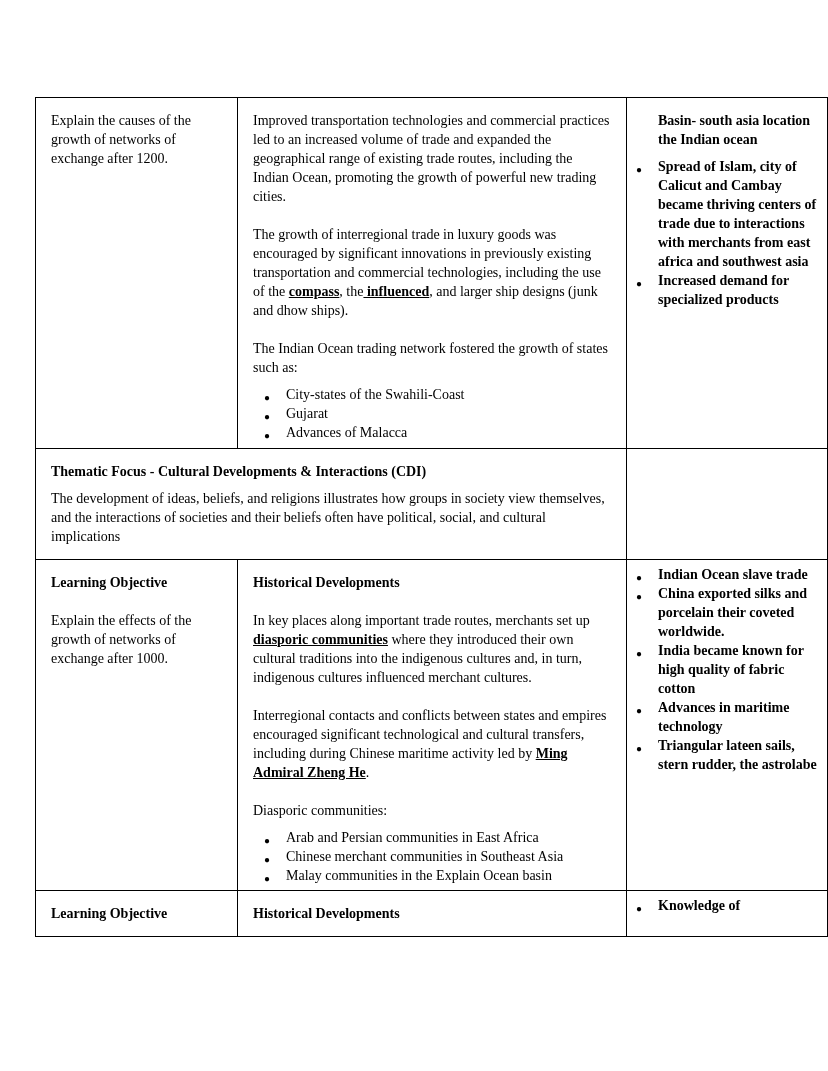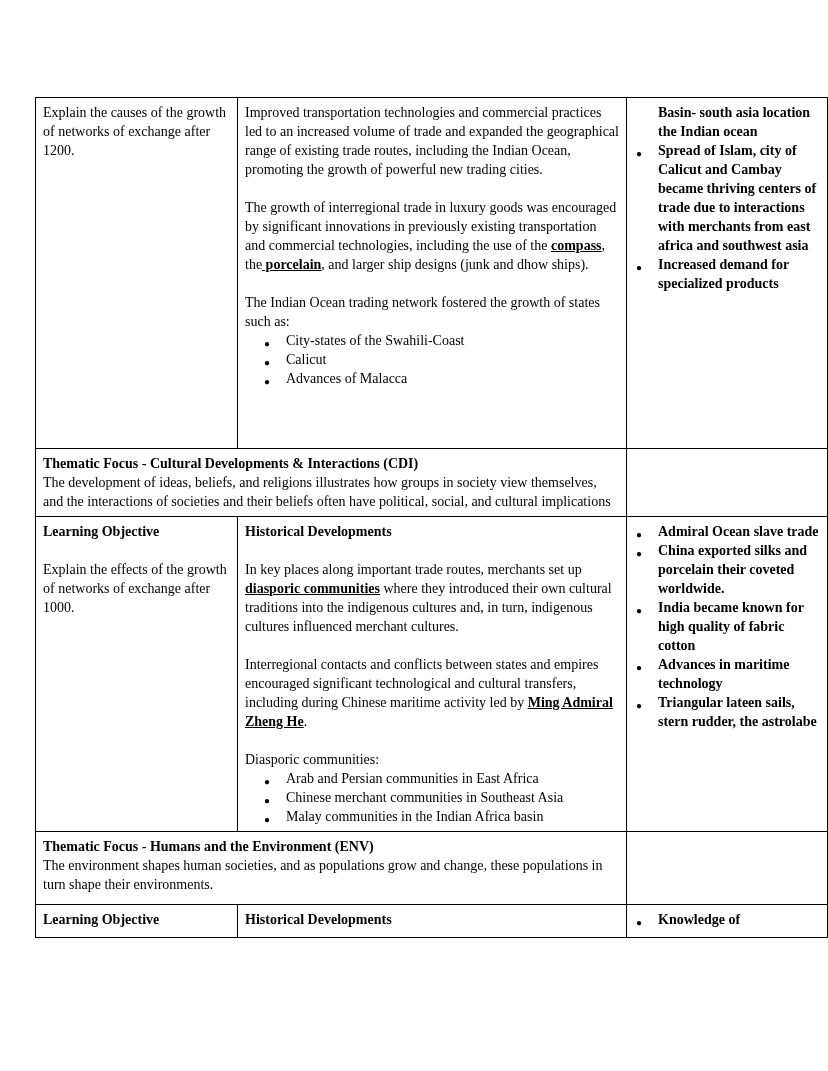--- a/index.html
+++ b/index.html
@@ -26,21 +26,21 @@
     border-collapse: collapse;
     table-layout: fixed;
   }
   table.doc-table td {
     border: 1.5px solid #000000;
     vertical-align: top;
     padding: 5px 7px;
     font-size: 14px;
     line-height: 19px;
   }
-  p { margin: 0; }
+  p { margin: 8px; }
   .gap-after { margin-bottom: 19px; }
   .bold { font-weight: bold; }
   .term { font-weight: bold; text-decoration: underline; text-align: right; }
   ul.bullets { list-style: none; margin: 0; padding: 0; }
   .hd-bullets li { position: relative; padding-left: 41px; }
   .hd-bullets li::before {
     content: "\25CF";
     position: absolute;
     left: 19px;
     top: 3px;
@@ -68,25 +68,25 @@
       <col style="width:201px">
     </colgroup>
     <tbody>
 
       <tr style="height:351px">
         <td>
           <p>Explain the causes of the growth of networks of exchange after 1200.</p>
         </td>
         <td>
           <p class="gap-after">Improved transportation technologies and commercial practices led to an increased volume of trade and expanded the geographical range of existing trade routes, including the Indian Ocean, promoting the growth of powerful new trading cities.</p>
-          <p class="gap-after"><span>The growth of interregional trade in luxury goods was encouraged by significant innovations in previously existing transportation and commercial technologies, including the use of the </span><span class="term">compass</span><span>, the</span><span class="term"> porcelain</span><span>, and larger ship designs (junk and dhow ships).</span></p>
+          <p class="gap-after"><span>The growth of interregional trade in luxury goods was encouraged by significant innovations in previously existing transportation and commercial technologies, including the use of the </span><span class="term">compass</span><span>, the</span><span class="term"> influenced</span><span>, and larger ship designs (junk and dhow ships).</span></p>
           <p>The Indian Ocean trading network fostered the growth of states such as:</p>
           <ul class="bullets hd-bullets">
             <li>City-states of the Swahili-Coast</li>
-            <li>Calicut</li>
+            <li>Gujarat</li>
             <li>Advances of Malacca</li>
           </ul>
         </td>
         <td class="notes-cell">
           <p class="notes-lead">Basin- south asia location the Indian ocean</p>
           <ul class="bullets notes-bullets">
             <li>Spread of Islam, city of Calicut and Cambay became thriving centers of trade due to interactions with merchants from east africa and southwest asia</li>
             <li>Increased demand for specialized products</li>
           </ul>
         </td>
@@ -106,41 +106,34 @@
           <p>Explain the effects of the growth of networks of exchange after 1000.</p>
         </td>
         <td>
           <p class="bold gap-after">Historical Developments</p>
           <p class="gap-after"><span>In key places along important trade routes, merchants set up </span><span class="term">diasporic communities</span><span> where they introduced their own cultural traditions into the indigenous cultures and, in turn, indigenous cultures influenced merchant cultures.</span></p>
           <p class="gap-after"><span>Interregional contacts and conflicts between states and empires encouraged significant technological and cultural transfers, including during Chinese maritime activity led by </span><span class="term">Ming Admiral Zheng He</span><span>.</span></p>
           <p>Diasporic communities:</p>
           <ul class="bullets hd-bullets">
             <li>Arab and Persian communities in East Africa</li>
             <li>Chinese merchant communities in Southeast Asia</li>
-            <li>Malay communities in the Indian Africa basin</li>
+            <li>Malay communities in the Explain Ocean basin</li>
           </ul>
         </td>
         <td class="notes-cell">
           <ul class="bullets notes-bullets">
-            <li>Admiral Ocean slave trade</li>
+            <li>Indian Ocean slave trade</li>
             <li>China exported silks and porcelain their coveted worldwide.</li>
             <li>India became known for high quality of fabric cotton</li>
             <li>Advances in maritime technology</li>
             <li>Triangular lateen sails, stern rudder, the astrolabe</li>
           </ul>
         </td>
       </tr>
 
-      <tr style="height:73px">
-        <td colspan="2">
-          <p class="bold">Thematic Focus - Humans and the Environment (ENV)</p>
-          <p>The environment shapes human societies, and as populations grow and change, these populations in turn shape their environments.</p>
-        </td>
-        <td></td>
-      </tr>
 
       <tr style="height:33px">
         <td>
           <p class="bold">Learning Objective</p>
         </td>
         <td>
           <p class="bold">Historical Developments</p>
         </td>
         <td class="notes-cell">
           <ul class="bullets notes-bullets">

